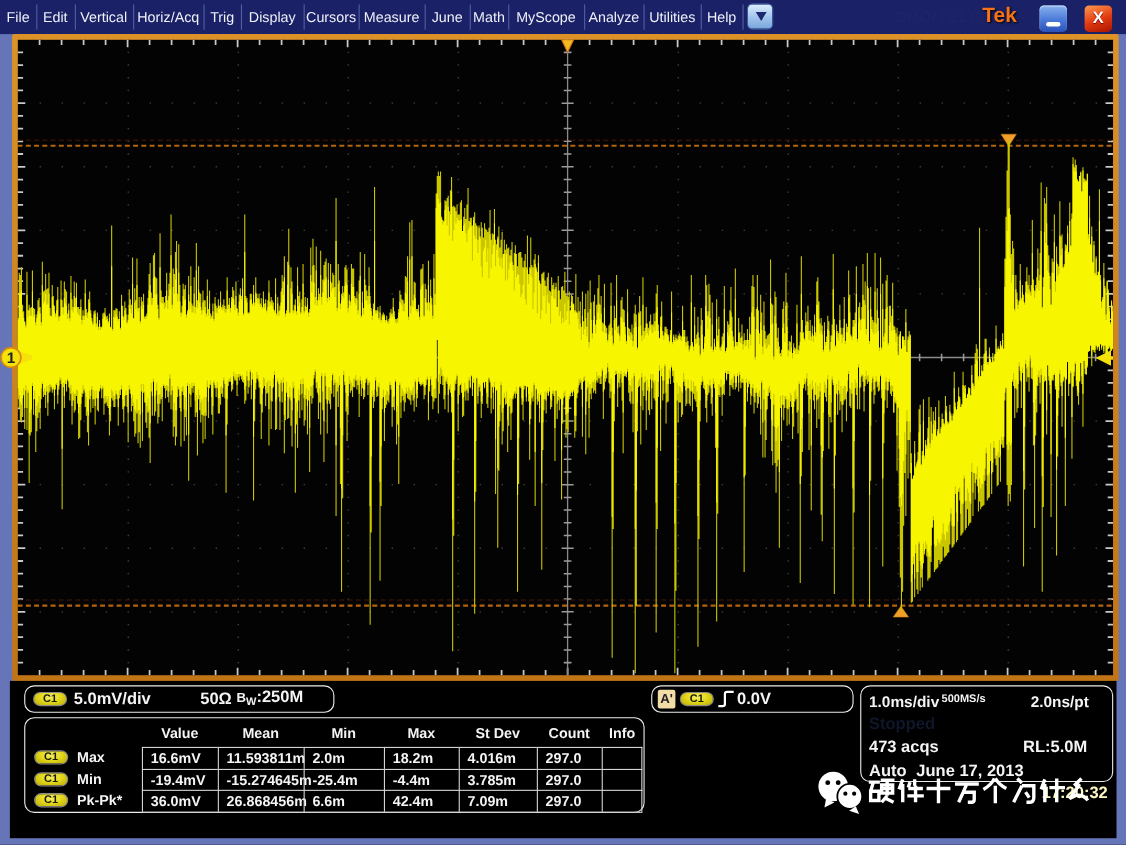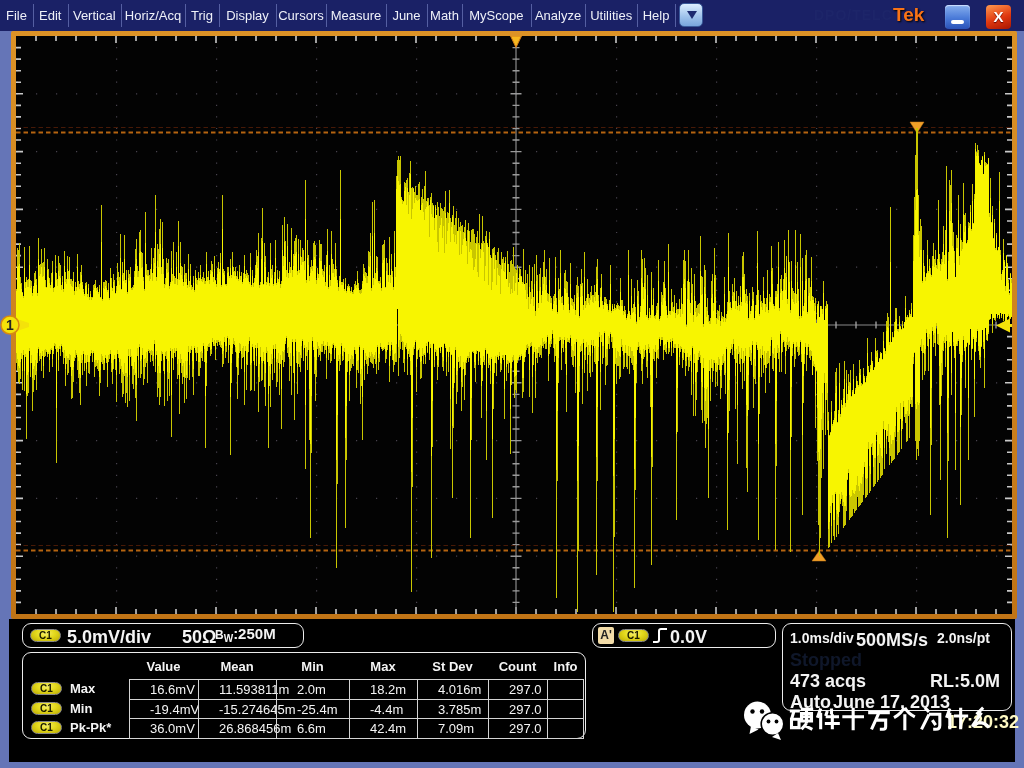--- a/index.html
+++ b/index.html
@@ -9,23 +9,23 @@
 #tek{position:absolute;left:893px;top:4px;font-size:19px;font-weight:bold;color:#f97316;text-shadow:1px 1px 2px #000}
 #minb{position:absolute;left:945px;top:5px;width:25px;height:24px;border-radius:4px;background:linear-gradient(#88b0ee,#4a7ad8 55%,#2a52b8);box-shadow:inset 0 1px 1px #cfe0ff}
 #minb div{position:absolute;left:6px;top:15px;width:13px;height:3.5px;border-radius:2px;background:#fff}
 #closeb{position:absolute;left:986px;top:5px;width:25px;height:24px;border-radius:4px;background:linear-gradient(160deg,#ff9a50,#e03810 55%,#a81500);color:#fff;font-size:15px;font-weight:bold;text-align:center;line-height:24px;text-shadow:0 1px 1px #600}
 #frame{position:absolute;left:11px;top:31px;width:1006px;height:588px;background:linear-gradient(#dc9226,#c07416);border-radius:2px}
 #plot{position:absolute;left:16px;top:36px}
 #badge{position:absolute;left:0px;top:309px}
 #panel{position:absolute;left:9px;top:619px;width:1006px;height:143px;background:#000}
 .box{position:absolute;background:#000;border:1.5px solid #ececec;border-radius:9px}
 .c1{display:inline-block;width:31px;height:13px;border-radius:7px;background:radial-gradient(ellipse at 50% 30%,#f6ef6a,#e4d91d 45%,#b9a900);border:1px solid #888;color:#1a1a00;font-size:10px;font-weight:bold;line-height:12px;text-align:center;vertical-align:middle}
-.wt{position:absolute;color:#f4f4f4;font-weight:bold;font-size:18px;white-space:pre}
+.wt{position:absolute;color:#f4f4f4;font-weight:bold;font-size:15px;white-space:pre}
 .th{position:absolute;top:6px;text-align:center;color:#f4f4f4;font-weight:bold;font-size:13px}
-.td{position:absolute;height:20px;border-left:1px solid #d4d4d4;border-top:1px solid #d4d4d4;color:#f4f4f4;font-weight:normal;font-size:13px;line-height:20px;padding-left:20px}
+.td{position:absolute;height:20px;border-left:1px solid #d4d4d4;border-top:1px solid #d4d4d4;color:#f4f4f4;font-weight:bold;font-size:13px;line-height:20px;padding-left:7px}
 .td.last{border-right:1px solid #d4d4d4}
 .tbot{position:absolute;border-top:1px solid #d4d4d4;height:0}
 .rowlab{position:absolute;left:47px;color:#f4f4f4;font-weight:bold;font-size:13px}
 </style></head><body>
 <div id="menubar">
     <div class="mi" style="left:0px;width:33px">File</div>
     <div class="msep" style="left:33px"></div>
     <div class="mi" style="left:33px;width:34.5px">Edit</div>
     <div class="msep" style="left:67.5px"></div>
     <div class="mi" style="left:67.5px;width:53.5px">Vertical</div>
@@ -93,21 +93,21 @@
 <div class="wt" style="left:215px;top:625px;font-size:12px">B<span style="font-size:10px;position:relative;top:3px">W</span><span style="font-size:15px">:250M</span></div>
 <div class="box" style="left:592px;top:623px;width:184px;height:25px"></div>
 <div style="position:absolute;left:598px;top:627px;width:16px;height:17px;background:#f2dca8;border-radius:2px;color:#222;font-size:12px;font-weight:bold;text-align:center;line-height:17px">A'</div>
 <span class="c1" style="position:absolute;left:618px;top:629px">C1</span>
 <svg style="position:absolute;left:652px;top:626px" width="16" height="19" viewBox="0 0 16 19">
     <path d="M1 16h4q2 0 2-2V5q0-2 2-2h6" stroke="#fff" stroke-width="2" fill="none"></path>
   </svg>
 <div class="wt" style="left:670px;top:627px">0.0V</div>
 <div class="box" style="left:782px;top:623px;width:230px;height:88px"></div>
 <div class="wt" style="left:790px;top:630px;font-size:14px">1.0ms/div</div>
-<div class="wt" style="left:856px;top:630px;font-size:18px">500MS/s</div>
+<div class="wt" style="left:856px;top:630px;font-size:10px">500MS/s</div>
 <div class="wt" style="left:937px;top:630px;font-size:14px">2.0ns/pt</div>
 <div class="wt" style="left:790px;top:650px;color:#0f172a">Stopped</div>
 <div class="wt" style="left:790px;top:671px">473 acqs</div>
 <div class="wt" style="left:930px;top:671px">RL:5.0M</div>
 <div class="wt" style="left:790px;top:692px">Auto</div>
 <div class="wt" style="left:833px;top:692px">June 17, 2013</div>
 <div class="wt" style="left:947px;top:712px;color:#fef9c3">17:20:32</div>
 <div class="box" style="left:22px;top:652px;width:564px;height:87px">
     <div class="th" style="left:106px;width:69px">Value</div>
     <div class="th" style="left:175px;width:78px">Mean</div>

